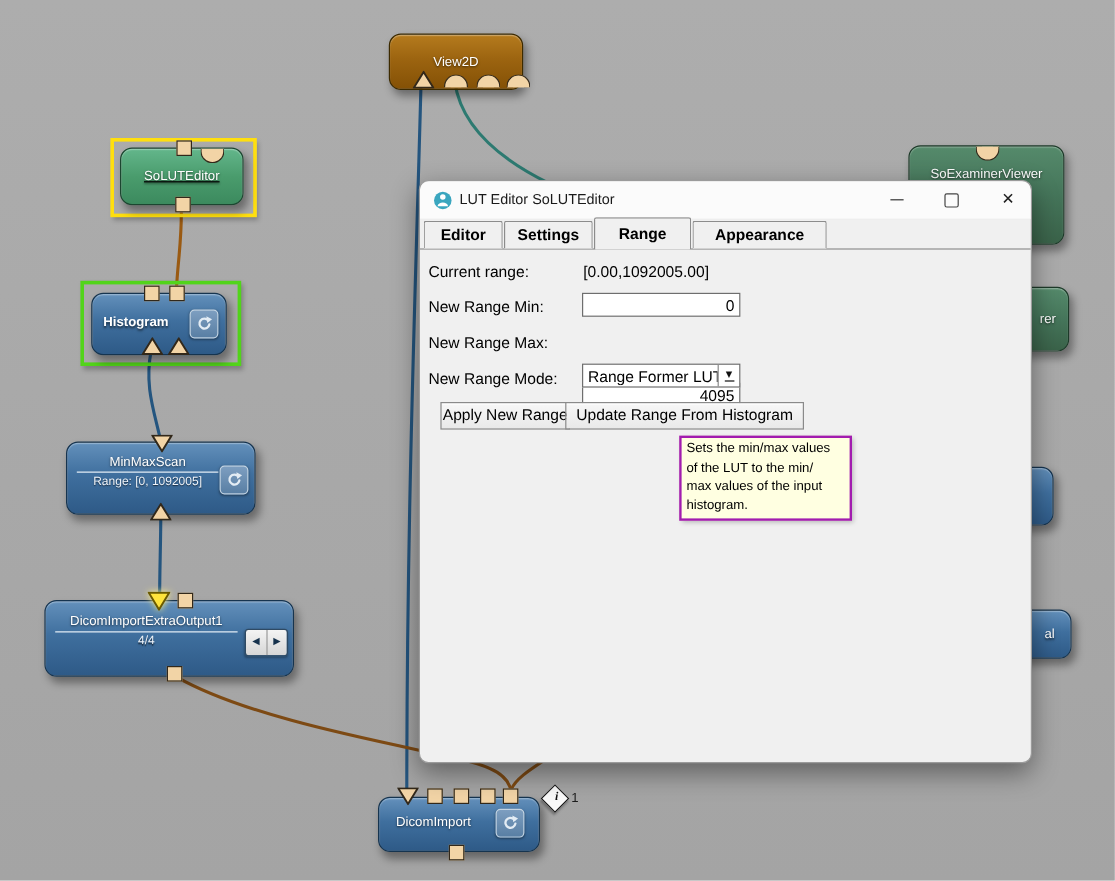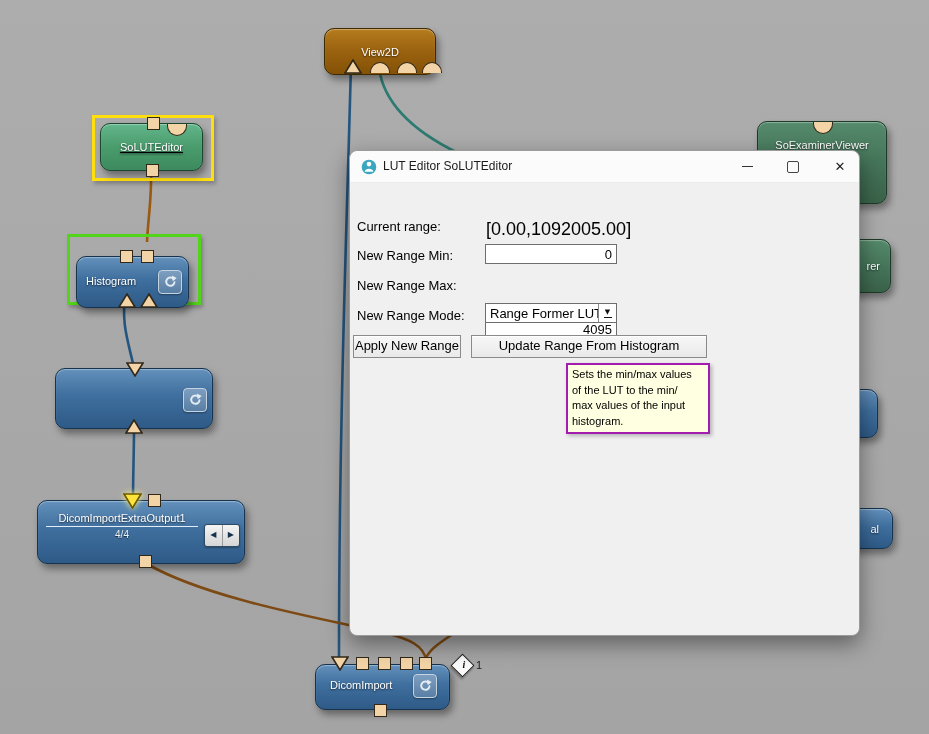--- a/index.html
+++ b/index.html
@@ -66,21 +66,21 @@
   .icon-min{width:11px;border-top:1.2px solid #333;}
   .icon-max{width:10px;height:10px;border:1.3px solid #444;border-radius:2px;}
   
   .tabbar{position:absolute;left:0;top:31px;right:0;height:26px;display:flex;align-items:flex-end;
     border-bottom:1px solid #8f8f8f;padding-left:3px;box-sizing:border-box;}
   .tab{box-sizing:border-box;height:23px;line-height:21px;text-align:center;font-weight:bold;font-size:13px;
     background:#f0f0f0;border:1px solid #8c8c8c;border-bottom:none;border-radius:2px 2px 0 0;margin-right:1px;}
   .tab.active{height:27px;line-height:26px;margin-bottom:-1px;position:relative;z-index:2;background:#f0f0f0;}
   
   .flabel{position:absolute;left:7px;font-size:13px;}
-  .fvalue{position:absolute;left:136px;font-size:18px;}
+  .fvalue{position:absolute;left:136px;font-size:13px;}
   .tinput{position:absolute;left:135px;width:132px;height:20px;box-sizing:border-box;
     border:1px solid #6e6e6e;background:#fff;font:13px "Liberation Sans",sans-serif;text-align:right;padding:0 4px;}
   .combo{position:absolute;left:135px;top:152px;width:132px;height:20px;box-sizing:border-box;
     border:1px solid #6e6e6e;background:#fff;display:flex;align-items:center;}
   .combo .ctext{flex:1;padding-left:4px;font-size:13px;white-space:nowrap;overflow:hidden;}
   .combo .carrow{width:17px;height:100%;border-left:1px solid #8a8a8a;display:flex;flex-direction:column;
     align-items:center;justify-content:center;font:7px "DejaVu Sans",sans-serif;color:#111;}
   .combo .carrow i{display:block;width:8px;border-top:1.4px solid #111;margin-top:1px;}
   .pbtn{position:absolute;top:184px;height:23px;box-sizing:border-box;text-align:center;font-size:13px;
     background:linear-gradient(#f7f7f7,#e9e9e9);border:1px solid #8a8a8a;box-shadow:inset 0 1px 0 #fff;
@@ -117,39 +117,43 @@
     <div class="dome-up" style="left:97px;bottom:1px;"></div>
   </div>
 
   <div class="node node-green" style="left:100px;top:123px;width:103px;height:48px;text-decoration:underline;">
     <div class="nl-center nlabel">SoLUTEditor</div>
     <div class="sq" style="left:46px;top:-7px;"></div>
     <div class="dome-down" style="left:66px;top:0;"></div>
     <div class="sq" style="left:45px;bottom:-7px;"></div>
   </div>
 
-  <div class="node node-blue" style="left:76px;top:256px;width:113px;height:52px;">
+  <div class="node node-blue" style="left:76px;top:244px;width:113px;height:52px;font-weight:bold;">
     <span class="nlabel" style="position:absolute;left:9px;top:18px;">Histogram</span>
     <span class="refresh-btn" style="left:81px;top:13px;">
       <svg width="16" height="16" viewBox="0 0 20 20">
           <path d="M14.6 6.4 A5.2 5.2 0 1 0 15.6 10.4" fill="none" stroke="#e3ecf4" stroke-width="2.4" stroke-linecap="round"></path>
         <polygon points="12.5,2 18.4,5 13.4,9" fill="#e3ecf4"></polygon>
         </svg>
     </span>
     <div class="sq" style="left:43px;top:-7px;"></div>
     <div class="sq" style="left:64px;top:-7px;"></div>
     <svg class="tri" style="left:41px;bottom:-1px;" width="18" height="15">
       <polygon points="9,1 17,14 1,14" fill="#f2d4a6" stroke="#32281a" stroke-width="1.6"></polygon>
       </svg>
     <svg class="tri" style="left:63px;bottom:-1px;" width="18" height="15">
       <polygon points="9,1 17,14 1,14" fill="#f2d4a6" stroke="#32281a" stroke-width="1.6"></polygon>
       </svg>
   </div>
 
   <div class="node node-blue" style="left:55px;top:368px;width:158px;height:61px;">
+    <div class="ntextblock" style="left:8px;top:10px;width:118px;">
+      <span class="nlabel nunder">MinMaxScan</span>
+      <span class="nsub">Range: [0, 1092005]</span>
+    </div>
     <span class="refresh-btn" style="left:127px;top:19px;">
       <svg width="16" height="16" viewBox="0 0 20 20">
           <path d="M14.6 6.4 A5.2 5.2 0 1 0 15.6 10.4" fill="none" stroke="#e3ecf4" stroke-width="2.4" stroke-linecap="round"></path>
         <polygon points="12.5,2 18.4,5 13.4,9" fill="#e3ecf4"></polygon>
         </svg>
     </span>
     <svg class="tri" style="left:70px;top:-7px;" width="18" height="15">
       <polygon points="1,1 17,1 9,14" fill="#f2d4a6" stroke="#32281a" stroke-width="1.6"></polygon>
       </svg>
     <svg class="tri" style="left:69px;bottom:-6px;" width="18" height="15">
@@ -224,41 +228,47 @@
           <i class="icon-min"></i>
         </span>
       <span class="wbtn wbtn-max">
           <i class="icon-max"></i>
         </span>
       <span class="wbtn wbtn-close">
           <span>✕</span>
         </span>
     </div>
 
+    <div class="tabbar">
+      <div class="tab" style="width:66px;">Editor</div>
+      <div class="tab" style="width:74px;">Settings</div>
+      <div class="tab active" style="width:81px;">Range</div>
+      <div class="tab" style="width:112px;">Appearance</div>
+    </div>
 
     <span class="flabel" style="top:68px;">Current range:</span>
     <span class="fvalue" style="top:68px;">[0.00,1092005.00]</span>
 
     <span class="flabel" style="top:97px;">New Range Min:</span>
     <input class="tinput" style="top: 93px;" value="0">
 
     <span class="flabel" style="top:127px;">New Range Max:</span>
     <input class="tinput" style="top: 123px; margin-top: 45px;" value="4095">
 
     <span class="flabel" style="top:157px;">New Range Mode:</span>
     <div class="combo">
       <span class="ctext">Range Former LUT</span>
       <span class="carrow">
           <span>▼</span>
           <i></i>
         </span>
     </div>
 
-    <div class="pbtn" style="left:3px;width:108px;text-align:center;">Apply New Range</div>
-    <div class="pbtn" style="left:121px;width:236px;">Update Range From Histogram</div>
+    <div class="pbtn" style="left:17px;width:108px;text-align:center;">Apply New Range</div>
+    <div class="pbtn" style="left:121px;width:199px;">Update Range From Histogram</div>
 
     <div class="tooltip">Sets the min/max values
 of the LUT to the min/
 max values of the input
 histogram.</div>
   </div>
 
 </div>
 
 </body></html>

